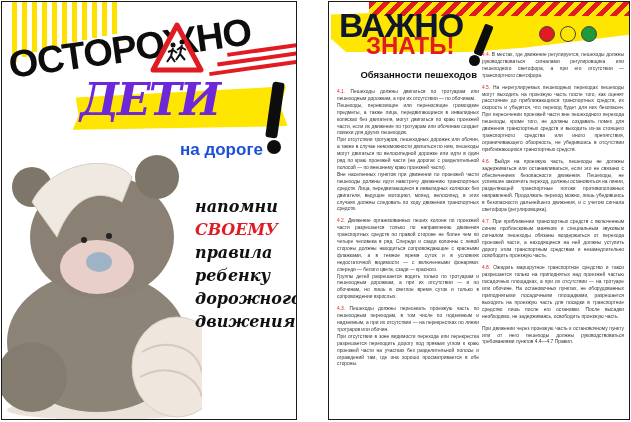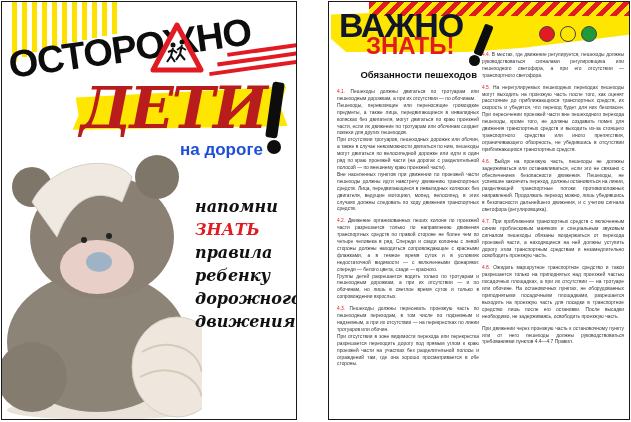--- a/index.html
+++ b/index.html
@@ -29,21 +29,21 @@
   .red-stripes { position: absolute; left: 205px; top: 40px; width: 90px; height: 36px; }
   .red-stripes span {
     position: absolute; right: 0; height: 4px; background: #e21b22; transform: rotate(-8deg);
   }
   .yellow-band {
     position: absolute; left: 70px; top: 88px; width: 215px; height: 40px;
     background: #ffe600; transform: rotate(-2deg);
     clip-path: polygon(2% 10%, 100% 0, 97% 50%, 100% 100%, 0 90%, 3% 55%);
   }
   .title-children {
-    position: absolute; left: 78px; top: 72px; font-size: 58px; color: #b91c1c;
+    position: absolute; left: 78px; top: 72px; font-size: 44px; color: #6d28d9;
     font-family: "DejaVu Serif", serif; font-style: italic; font-weight: bold;
     letter-spacing: -2px; white-space: nowrap;
   }
   .exclaim-bar {
     position: absolute; left: 267px; top: 80px; width: 12px; height: 56px;
     background: #0d0d0d; transform: rotate(8deg); border-radius: 3px;
   }
   .exclaim-dot {
     position: absolute; left: 265px; top: 138px; width: 14px; height: 14px;
     border-radius: 50%; background: #0d0d0d;
@@ -159,21 +159,21 @@
     <ellipse cx="97" cy="120" rx="13" ry="10" fill="#9fb3c6"></ellipse>
     <circle cx="82" cy="98" r="3" fill="#222"></circle>
     <circle cx="107" cy="94" r="3" fill="#222"></circle>
     <ellipse cx="175" cy="225" rx="45" ry="50" fill="#efe6dd" stroke="#d8cdbf" stroke-width="1"></ellipse>
     <path d="M140 210 C165 195, 195 205, 200 230" stroke="#d6cabb" stroke-width="2" fill="none"></path>
     <path d="M138 235 C165 220, 195 232, 200 255" stroke="#d6cabb" stroke-width="2" fill="none"></path>
   </svg>
 
   <div class="reminder">
     <div>напомни</div>
-    <div class="red">ЗНАТЬ</div>
+    <div class="red">СВОЕМУ</div>
     <div>правила</div>
     <div>ребенку</div>
     <div>дорожного</div>
     <div>движения!</div>
   </div>
 </div>
 
 <div class="page" id="right-page">
   <div class="yellow-splash"></div>
   <div class="hazard-band"></div>

